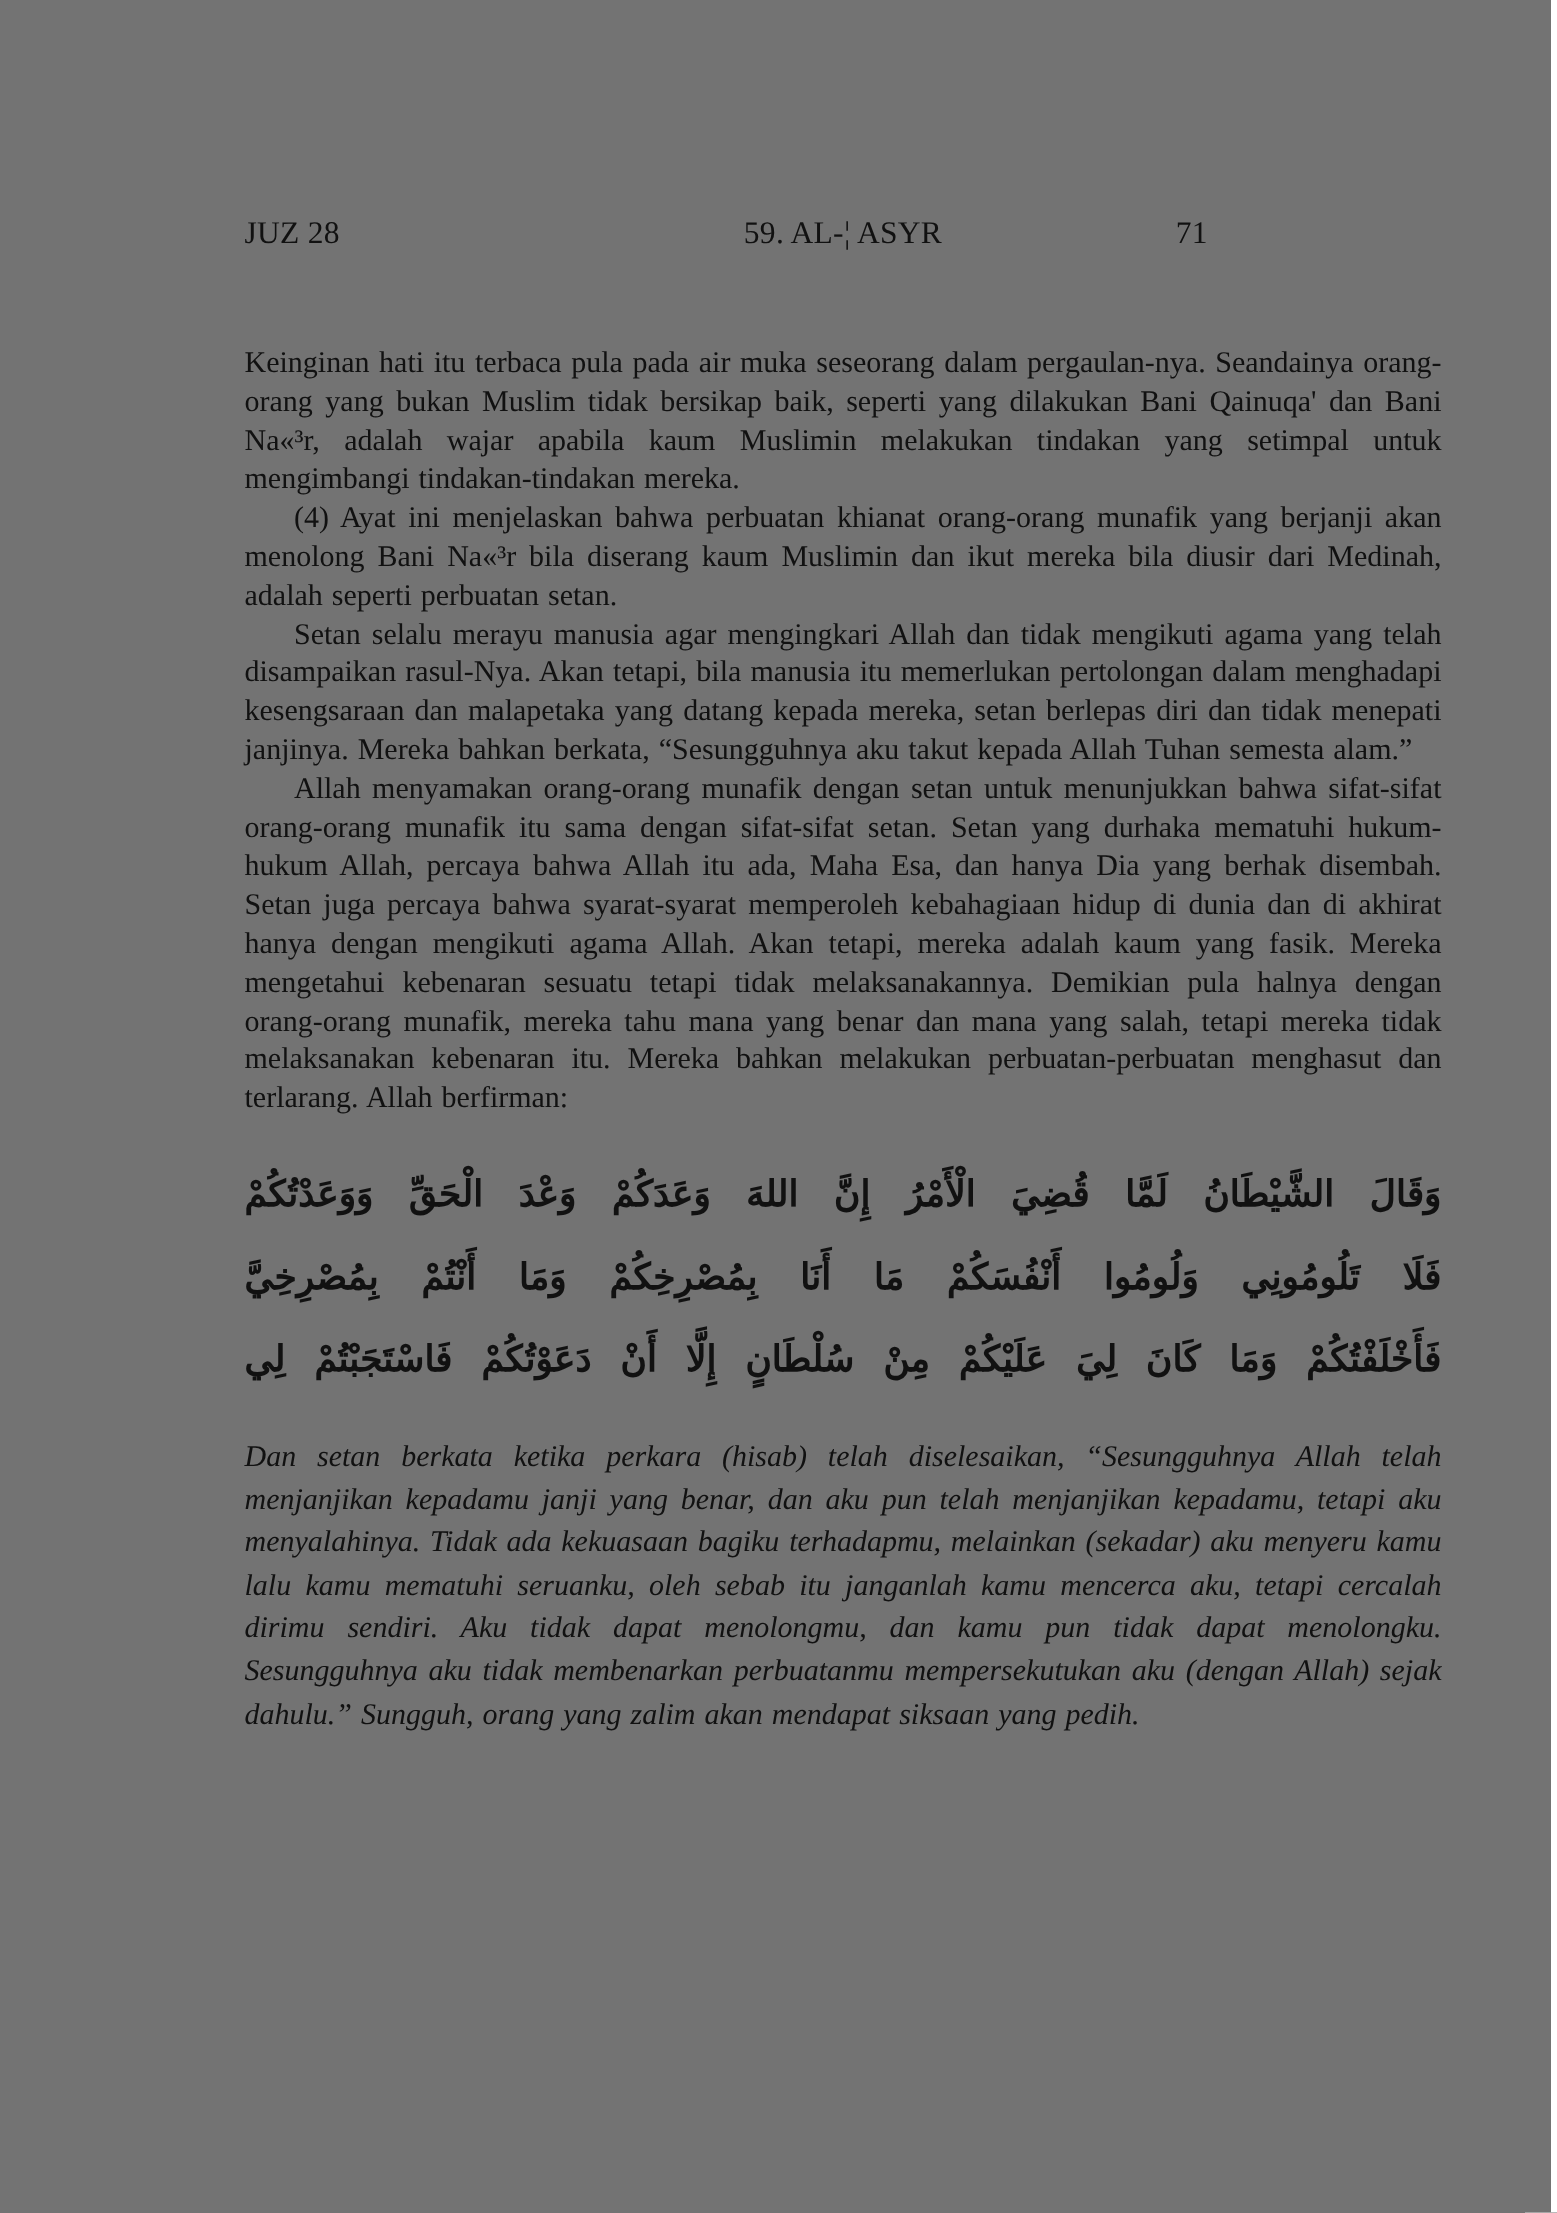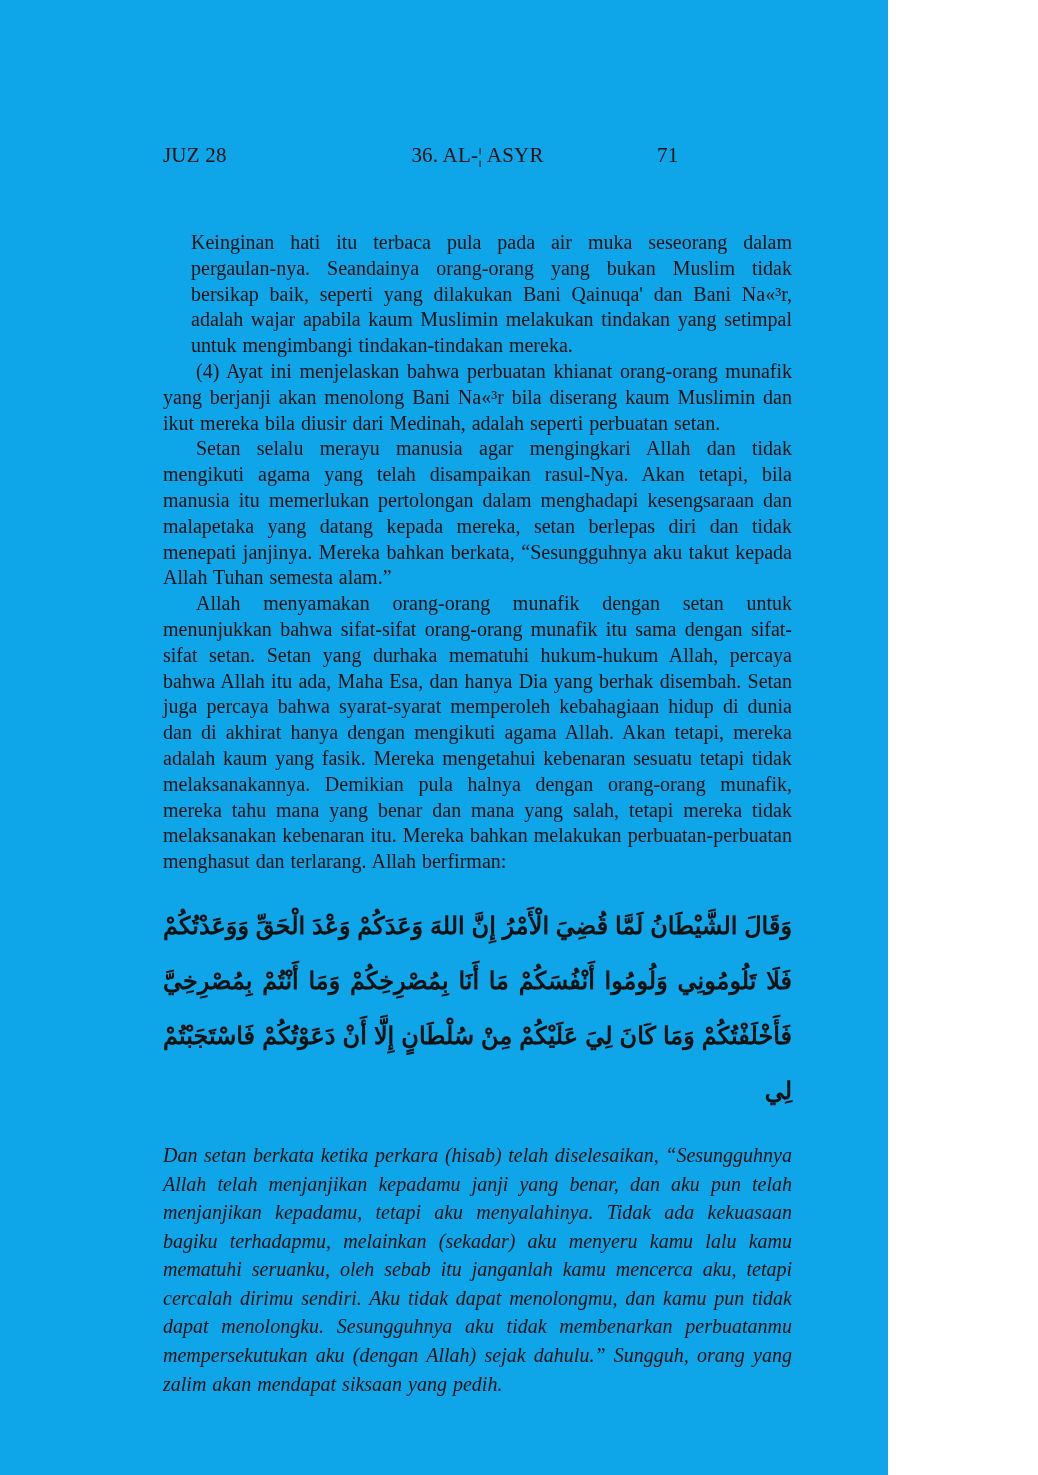--- a/index.html
+++ b/index.html
@@ -6,24 +6,24 @@
   body {
     width: 1038px;
     height: 1475px;
     background: #ffffff;
     color: #111111;
     font-family: "Liberation Serif", serif;
     -webkit-font-smoothing: antialiased;
   }
   .page {
     box-sizing: border-box;
-    width: 888px;
+    width: 1034px;
     height: 1475px;
-    padding: 143px 96px 0 163px;
-    background: #0ea5e9;
+    padding: 143px 73px 0 163px;
+    background: #737373;
   }
   .header {
     display: flex;
     align-items: baseline;
     font-size: 21px;
     letter-spacing: 0.2px;
   }
   .h-left  { flex: 1; text-align: left; }
   .h-center{ flex: 0 0 auto; text-align: center; }
   .h-right { flex: 1; text-align: center; }
@@ -32,21 +32,21 @@
     margin-top: 62px;
     font-size: 20px;
     line-height: 25.8px;
     text-align: justify;
   }
   .para {
     margin: 0;
     text-indent: 33px;
     word-spacing: 1px;
   }
-  .para.no-indent { text-indent: 0; margin-left: 28px; }
+  .para.no-indent { text-indent: 0; }
 
   .arabic-block {
     direction: rtl;
     margin: 24px 0 22px 0;
     font-family: Liberation Serif, serif;
     font-weight: bold;
     font-size: 24px;
   }
   .arabic-line {
     line-height: 55px;
@@ -64,21 +64,21 @@
     word-spacing: 1px;
   }
 </style>
 </head>
 <body>
 
 <div class="page">
 
   <div class="header">
     <span class="h-left">JUZ 28</span>
-    <span class="h-center">36. AL-¦ ASYR</span>
+    <span class="h-center">59. AL-¦ ASYR</span>
     <span class="h-right">71</span>
   </div>
 
   <div class="body-text">
     <p class="para no-indent">Keinginan hati itu terbaca pula pada air muka seseorang dalam pergaulan-nya. Seandainya orang-orang yang bukan Muslim tidak bersikap baik, seperti yang dilakukan Bani Qainuqa' dan Bani Na«³r, adalah wajar apabila kaum Muslimin melakukan tindakan yang setimpal untuk mengimbangi tindakan-tindakan mereka.</p>
     <p class="para">(4) Ayat ini menjelaskan bahwa perbuatan khianat orang-orang munafik yang berjanji akan menolong Bani Na«³r bila diserang kaum Muslimin dan ikut mereka bila diusir dari Medinah, adalah seperti perbuatan setan.</p>
     <p class="para">Setan selalu merayu manusia agar mengingkari Allah dan tidak mengikuti agama yang telah disampaikan rasul-Nya. Akan tetapi, bila manusia itu memerlukan pertolongan dalam menghadapi kesengsaraan dan malapetaka yang datang kepada mereka, setan berlepas diri dan tidak menepati janjinya. Mereka bahkan berkata, “Sesungguhnya aku takut kepada Allah Tuhan semesta alam.”</p>
     <p class="para">Allah menyamakan orang-orang munafik dengan setan untuk menunjukkan bahwa sifat-sifat orang-orang munafik itu sama dengan sifat-sifat setan. Setan yang durhaka mematuhi hukum-hukum Allah, percaya bahwa Allah itu ada, Maha Esa, dan hanya Dia yang berhak disembah. Setan juga percaya bahwa syarat-syarat memperoleh kebahagiaan hidup di dunia dan di akhirat hanya dengan mengikuti agama Allah. Akan tetapi, mereka adalah kaum yang fasik. Mereka mengetahui kebenaran sesuatu tetapi tidak melaksanakannya. Demikian pula halnya dengan orang-orang munafik, mereka tahu mana yang benar dan mana yang salah, tetapi mereka tidak melaksanakan kebenaran itu. Mereka bahkan melakukan perbuatan-perbuatan menghasut dan terlarang. Allah berfirman:</p>
 
     <div class="arabic-block">

